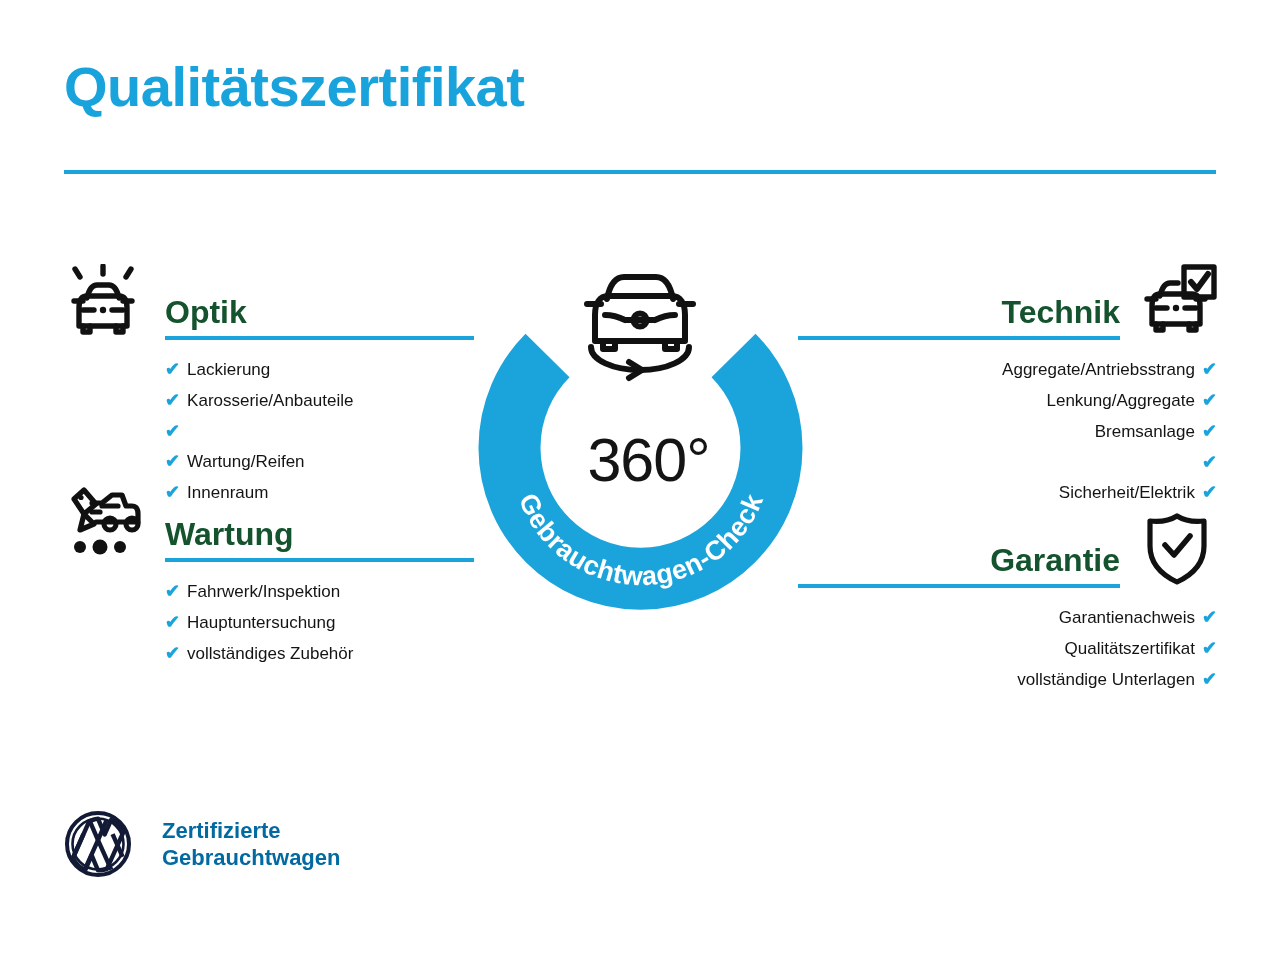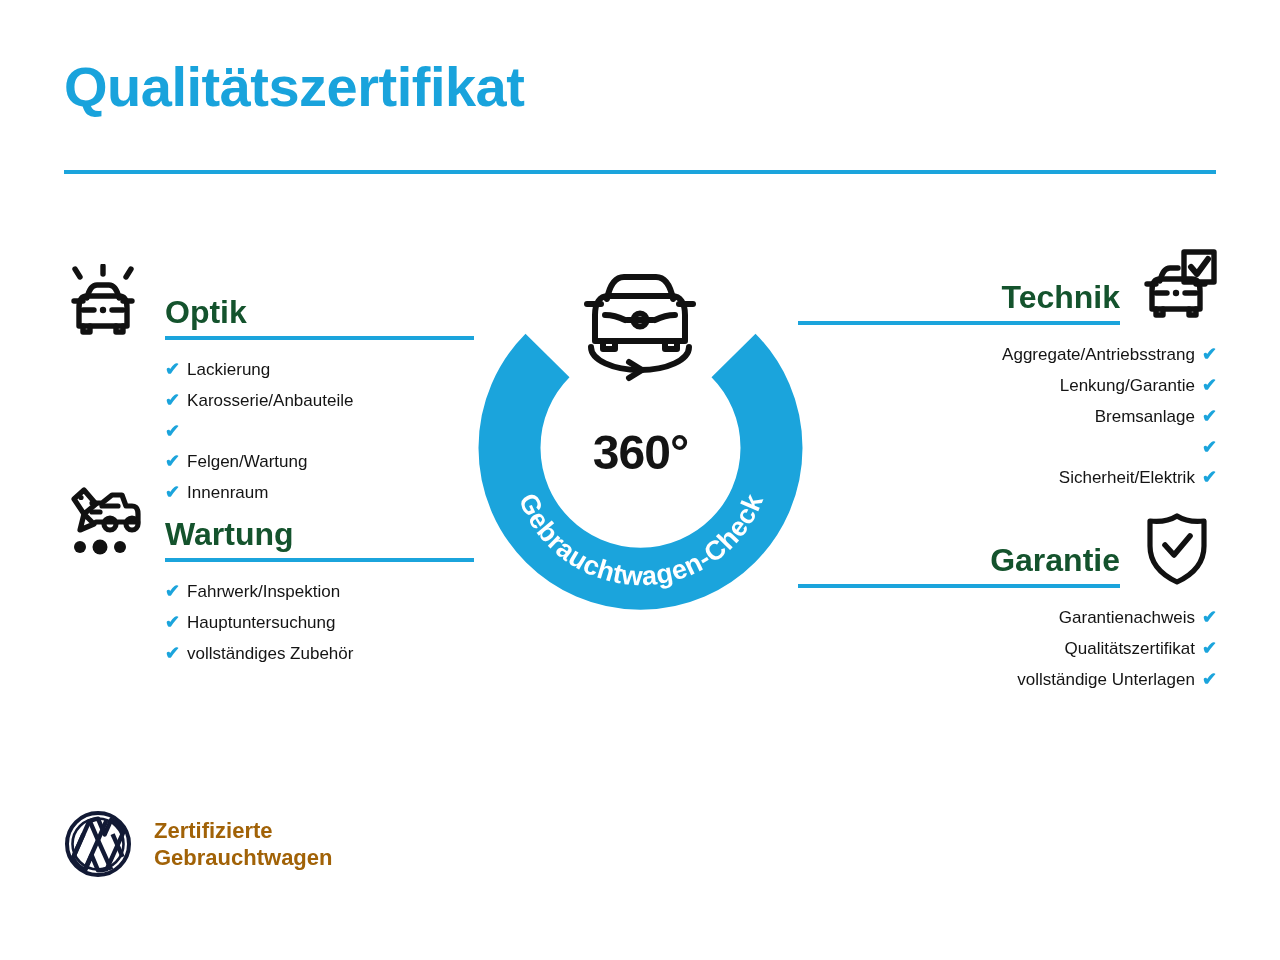--- a/index.html
+++ b/index.html
@@ -29,21 +29,21 @@
     left:64px; top:170px;
     width:1152px; height:4px;
     background:#1BA4DC;
   }
 
   
   .section { position:absolute; }
 
   .sec-optik   { left:60px;  top:262px; width:420px; }
   .sec-wartung { left:60px;  top:484px; width:420px; }
-  .sec-technik { left:795px; top:247px; width:425px; }
+  .sec-technik { left:795px; top:262px; width:425px; }
   .sec-garantie{ left:795px; top:510px; width:425px; }
 
   .sec-head {
     position:relative;
     height:78px;
   }
   .sec-icon {
     position:absolute;
     width:86px; height:78px;
     display:flex; align-items:center; justify-content:center;
@@ -101,42 +101,42 @@
 
   
   .badge {
     position:absolute;
     left:463px; top:255px;
     width:355px; height:375px;
   }
   .badge svg { display:block; }
   .badge-360 {
     position:absolute;
-    left:0; top:0; width:355px;
+    left:8px; top:0; width:355px;
     top:170px;
     text-align:center;
-    font-size:48px;
-    font-weight:bold;
+    font-size:61px;
+    font-weight:normal;
     color:#141414;
     letter-spacing:-1px;
   }
 
   
   .footer {
     position:absolute;
     left:64px; top:810px;
     display:flex; align-items:center;
   }
   .vw-mark { width:68px; height:68px; }
   .vw-text {
-    margin-left:22px;
+    margin-left:30px;
     font-size:22px;
     font-weight:bold;
     line-height:27px;
-    color:#a16207;
+    color:#0369a1;
     white-space:nowrap;
   }
 </style>
 </head>
 <body>
 
 <div class="page">
 
   <div class="page-title">Qualitätszertifikat</div>
   <div class="header-rule"></div>
@@ -171,21 +171,21 @@
         </li>
       <li>
           <span class="tick">✔</span>
           <span>Karosserie/Anbauteile</span>
         </li>
       <li>
           <span class="tick">✔</span>
         </li>
       <li>
           <span class="tick">✔</span>
-          <span>Felgen/Wartung</span>
+          <span>Wartung/Reifen</span>
         </li>
       <li>
           <span class="tick">✔</span>
           <span>Innenraum</span>
         </li>
     </ul>
   </div>
 
   <div class="section sec-wartung">
     <div class="sec-head">
@@ -246,21 +246,21 @@
         <div class="sec-title">Technik</div>
         <div class="sec-underline"></div>
       </div>
     </div>
     <ul class="sec-list">
       <li>
           <span>Aggregate/Antriebsstrang</span>
           <span class="tick">✔</span>
         </li>
       <li>
-          <span>Lenkung/Garantie</span>
+          <span>Lenkung/Aggregate</span>
           <span class="tick">✔</span>
         </li>
       <li>
           <span>Bremsanlage</span>
           <span class="tick">✔</span>
         </li>
       <li>
           <span class="tick">✔</span>
         </li>
       <li>

